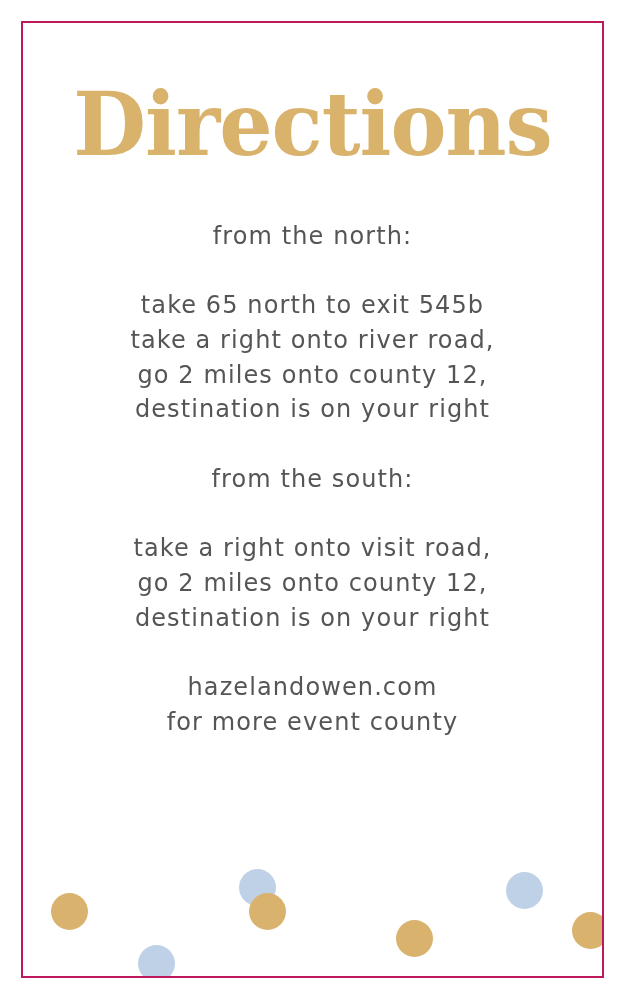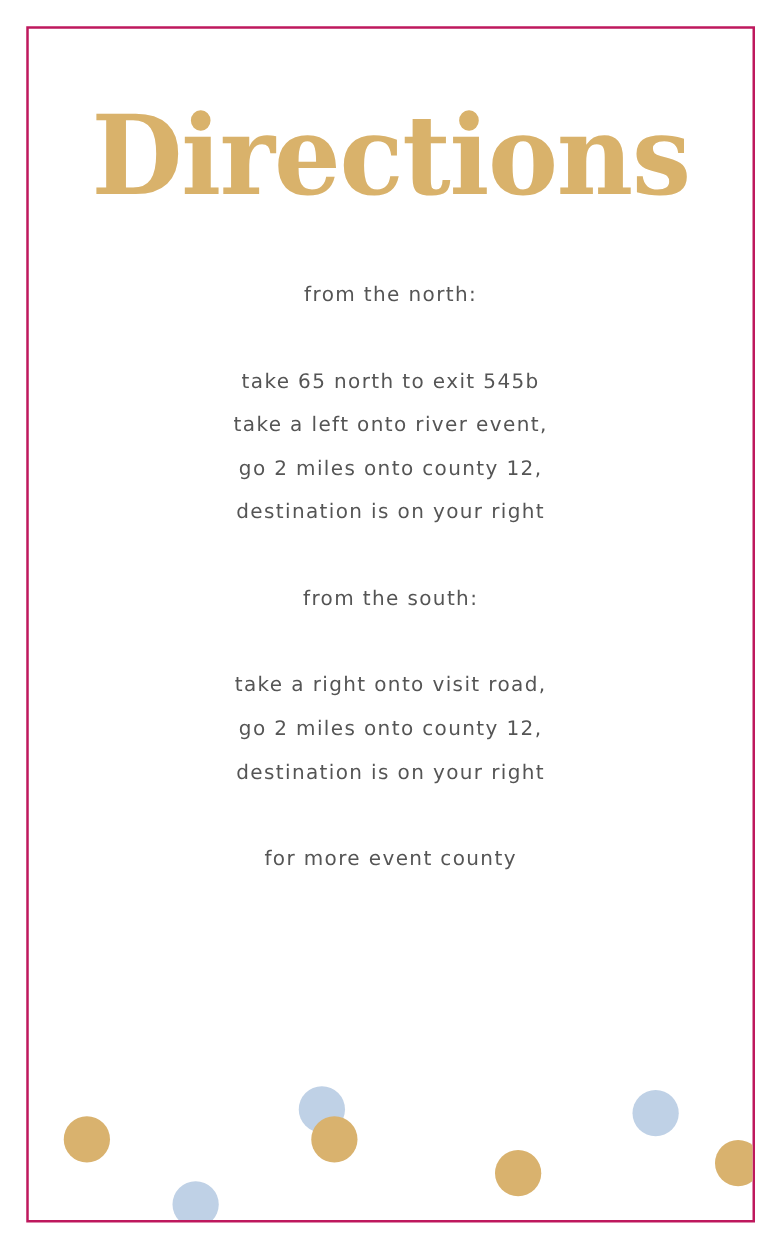--- a/index.html
+++ b/index.html
@@ -38,21 +38,21 @@
       margin: 0;
       transform: scaleY(1.05);
     }
     .body-text {
       position: absolute;
       left: 0;
       right: 0;
       top: 196px;
       text-align: center;
       font-family: "DejaVu Sans", "Liberation Sans", sans-serif;
-      font-size: 16px;
+      font-size: 24px;
       line-height: 34.7px;
       letter-spacing: 1.1px;
       color: #555555;
     }
     .line {
       display: block;
       height: 34.7px;
       white-space: nowrap;
     }
     .gap {
@@ -72,30 +72,31 @@
 <body>
 
 <div class="card">
 
   <h1 class="title">Directions</h1>
 
   <div class="body-text">
     <span class="line">from the north:</span>
     <span class="gap"></span>
     <span class="line">take 65 north to exit 545b</span>
-    <span class="line">take a left onto river event,</span>
+    <span class="line">take a right onto river road,</span>
     <span class="line">go 2 miles onto county 12,</span>
     <span class="line">destination is on your right</span>
     <span class="gap"></span>
     <span class="line">from the south:</span>
     <span class="gap"></span>
     <span class="line">take a right onto visit road,</span>
     <span class="line">go 2 miles onto county 12,</span>
     <span class="line">destination is on your right</span>
     <span class="gap"></span>
+    <span class="line">hazelandowen.com</span>
     <span class="line">for more event county</span>
   </div>
 
   <div class="dot gold" style="left:28px; top:870px;"></div>
   <div class="dot blue" style="left:216px; top:846px;"></div>
   <div class="dot gold" style="left:226px; top:870px;"></div>
   <div class="dot blue" style="left:115px; top:922px;"></div>
   <div class="dot gold" style="left:373px; top:897px;"></div>
   <div class="dot blue" style="left:483px; top:849px;"></div>
   <div class="dot gold" style="left:549px; top:889px;"></div>

